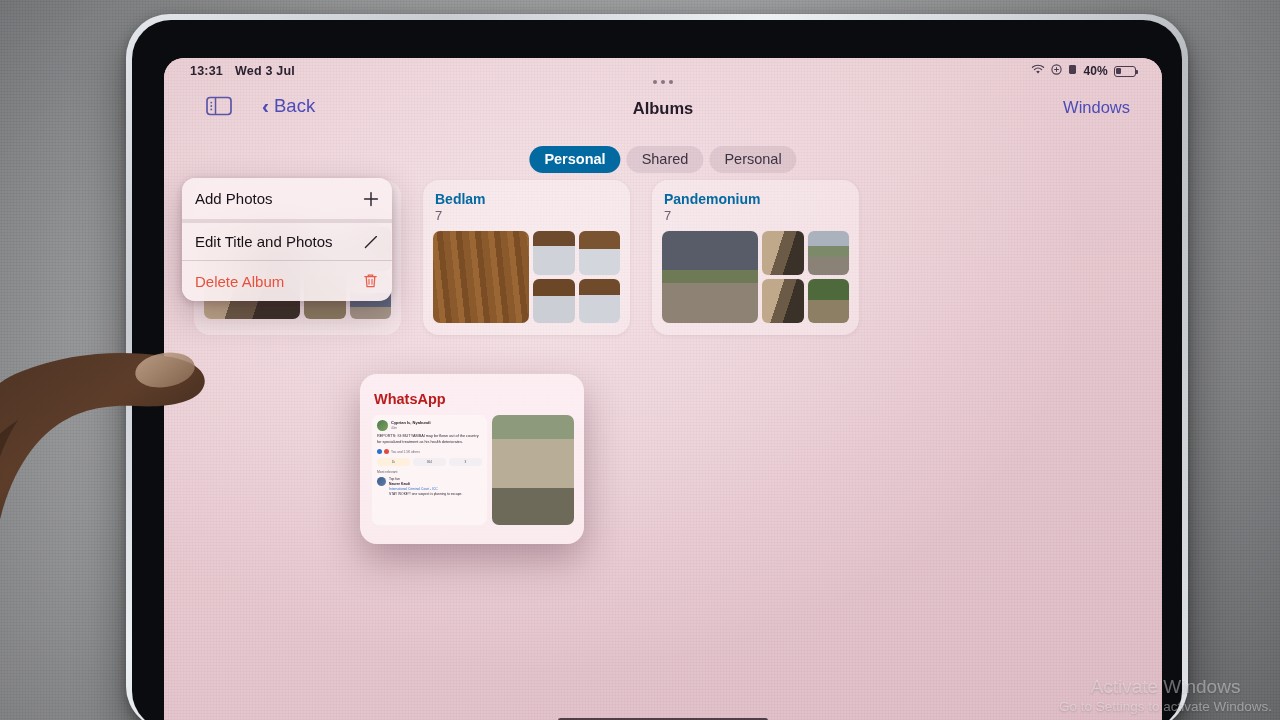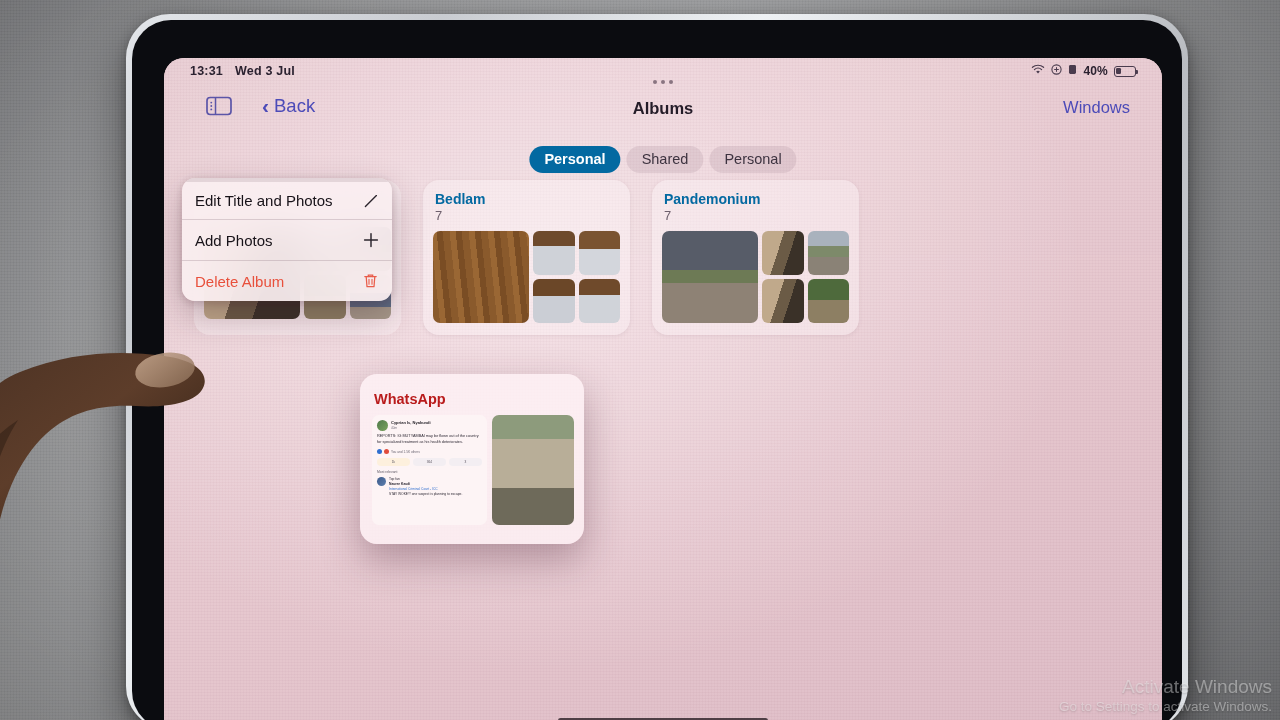--- a/index.html
+++ b/index.html
@@ -248,21 +248,21 @@
 
   
   #home-indicator {
     position:absolute; bottom: 7px; left:50%; transform:translateX(-50%);
     width: 210px; height: 5px; border-radius: 3px; background: rgba(30,20,26,.75);
   }
 
   
   #watermark {
     position:absolute; right: 8px; bottom: 6px;
-    text-align: right; color: rgba(245,245,245,.42);
+    text-align: center; color: rgba(245,245,245,.42);
     text-shadow: 0 1px 2px rgba(0,0,0,.18);
     z-index: 70; pointer-events:none;
   }
   #wm-title { font-size: 19px; line-height: 1.25; }
   #wm-sub { font-size: 13.5px; }
 </style>
 </head>
 <body>
 
 <div id="desk">
@@ -411,34 +411,34 @@
               <div>
                   <span class="ph ph-garden"></span>
                 </div>
             </div>
           </div>
         </div>
       </div>
 
       <div id="context-menu">
 
+        <div class="menu-item">
+          <span>Add Photos</span>
+          <span class="menu-ico">
+            <svg width="16" height="16" viewBox="0 0 16 16">
+                <path d="M8 1.6v12.8M1.6 8h12.8" stroke="#1a141c" stroke-width="1.45" stroke-linecap="round"></path>
+              </svg>
+          </span>
+        </div>
+
         <div class="menu-item group-gap">
           <span>Edit Title and Photos</span>
           <span class="menu-ico">
             <svg width="16" height="16" viewBox="0 0 16 16">
                 <path d="M2.4 13.6 13.4 2.6" stroke="#1a141c" stroke-width="1.35" stroke-linecap="round"></path>
-              </svg>
-          </span>
-        </div>
-
-        <div class="menu-item">
-          <span>Add Photos</span>
-          <span class="menu-ico">
-            <svg width="16" height="16" viewBox="0 0 16 16">
-                <path d="M8 1.6v12.8M1.6 8h12.8" stroke="#1a141c" stroke-width="1.45" stroke-linecap="round"></path>
               </svg>
           </span>
         </div>
 
         <div class="menu-item destructive">
           <span>Delete Album</span>
           <span class="menu-ico">
             <svg width="15" height="16" viewBox="0 0 15 16">
                 <path d="M1.8 3.6h11.4" stroke="#e8503c" stroke-width="1.25" stroke-linecap="round"></path>
                 <path d="M5.3 3.6V2.2h4.4v1.4" stroke="#e8503c" stroke-width="1.25" fill="none" stroke-linecap="round"></path>

